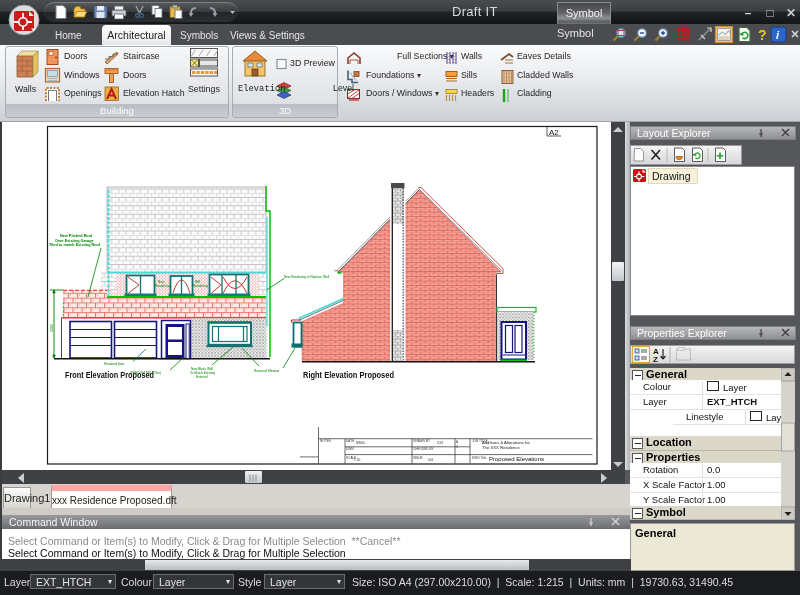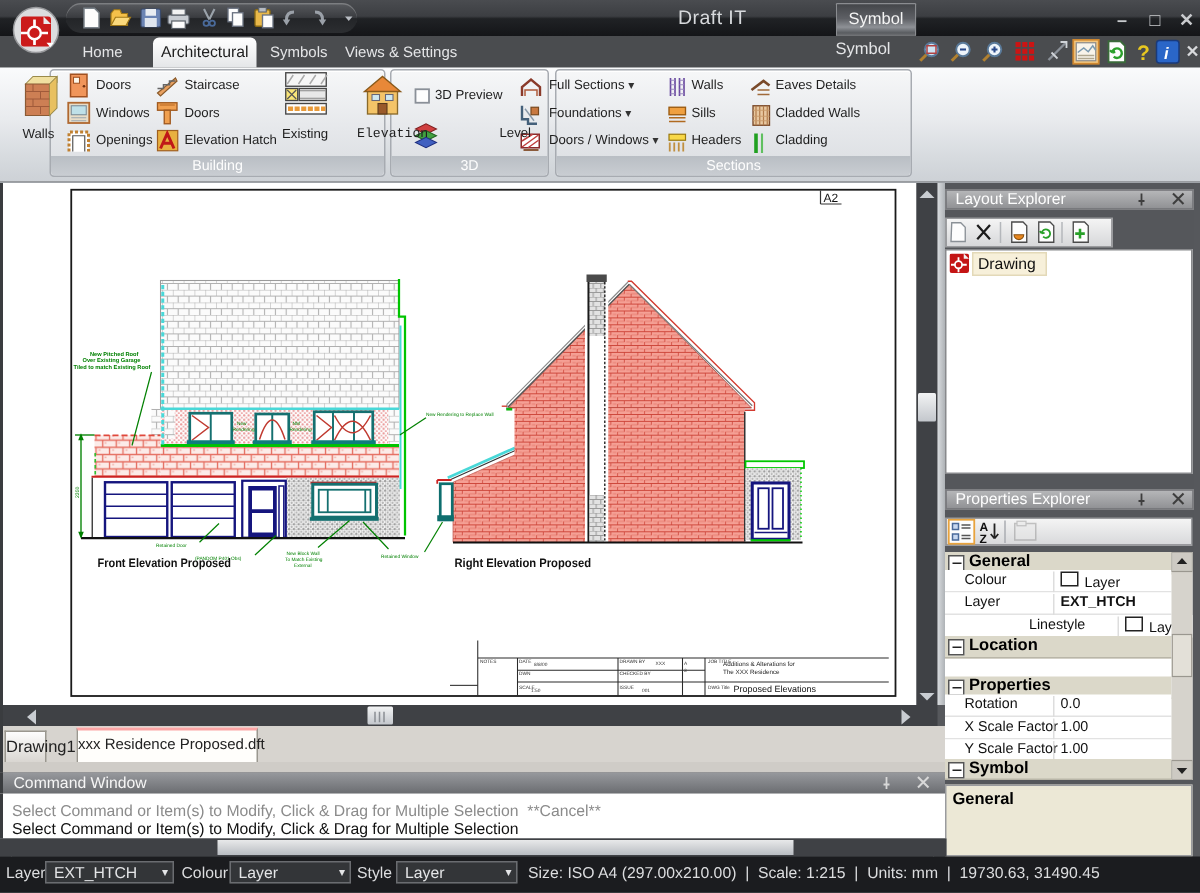--- a/index.html
+++ b/index.html
@@ -28,21 +28,21 @@
     background:linear-gradient(#ffffff,#f0f1f2 60%,#e4e6e8);
     border-radius:4px 4px 0 0;color:#1d1d1d;font-size:10.5px;text-align:center;line-height:20px;}
   #symtxt2{left:557px;top:27px;color:#e4e5e7;font-size:11px;}
 
   
   #ribbon{left:0;top:45px;width:800px;height:77px;
     background:linear-gradient(#fafbfc,#e9ebee 45%,#d6dade 80%,#cdd1d6);
     border-bottom:1px solid #9fa3a8;box-sizing:border-box;}
   .rgroup{top:46px;height:70px;border:1px solid #a7abb1;border-radius:3px;
     background:linear-gradient(#f6f7f8,#e6e8eb 55%,#dadde1);
-    box-shadow:inset 0 1px 0 #fff;margin-left:28px;}
+    box-shadow:inset 0 1px 0 #fff;}
   .rglabel{left:0;bottom:0;width:100%;height:13px;border-radius:0 0 3px 3px;
     background:linear-gradient(#b9bec4,#c9cdd2);color:#fdfdfd;font-size:9.5px;text-align:center;line-height:13px;}
   .ritem{font-size:8.8px;color:#1e1e1e;white-space:nowrap;}
 
   
   #canvasarea{left:0;top:122px;width:611px;height:348px;background:#ffffff;border-left:2px solid #3a3c3f;box-sizing:border-box;}
   #vscroll{left:611px;top:122px;width:14px;height:348px;background:#3f4145;}
   #vthumb{left:612px;top:262px;width:12px;height:19px;background:linear-gradient(#f2f3f4,#c3c7cc);border-radius:1px;}
   #rightstrip{left:625px;top:122px;width:5px;height:348px;background:linear-gradient(90deg,#d9dcdf,#aeb2b6);}
   #hscroll{left:0;top:470px;width:625px;height:14px;background:#3f4145;border-left:2px solid #3a3c3f;box-sizing:border-box;}
@@ -62,21 +62,21 @@
   .pcat b{position:absolute;left:16px;top:0px;font-size:11px;}
   .plabel{left:13px;top:1px;color:#111;white-space:nowrap;}
   .pval{left:72px;top:1px;color:#111;padding-left:4px;height:14px;border-left:1px solid #ddd;white-space:nowrap;}
   .pbox{left:2px;top:2px;width:9px;height:9px;border:1px solid #555;background:#fff;}.pbox i{position:absolute;left:1.5px;top:3.5px;width:6px;height:1.2px;background:#222;}.pbox u{position:absolute;left:3.9px;top:1.5px;width:1.2px;height:6px;background:#222;}
   #pescroll{left:781px;top:368px;width:14px;height:152px;background:#d6d3cc;}
   #pedesc{left:630px;top:523px;width:165px;height:48px;background:#ece8d6;border:1px solid #9a9b9e;box-sizing:border-box;}
 
   
   #tabbar{left:0;top:484px;width:630px;height:24px;background:#d7d4cf;border-left:2px solid #3a3c3f;box-sizing:border-box;}
   #dtab1{left:3px;top:487px;width:28px;height:21px;background:linear-gradient(#fdfdfd,#d9d6d1);border:1px solid #9a978f;border-bottom:none;font-size:11px;text-align:right;line-height:20px;color:#222;box-sizing:border-box;}
-  #dtab2{left:51px;top:485px;width:121px;height:23px;background:#fffefb;border:1px solid #9a978f;border-top:2px solid #fca5a5;border-bottom:none;font-size:10px;white-space:nowrap;text-align:center;line-height:19px;color:#222;box-sizing:border-box;}
+  #dtab2{left:51px;top:485px;width:121px;height:23px;background:#fffefb;border:1px solid #9a978f;border-top:6px solid #fca5a5;border-bottom:none;font-size:10px;white-space:nowrap;text-align:center;line-height:19px;color:#222;box-sizing:border-box;}
   #gap1{left:0;top:508px;width:630px;height:7px;background:#cfccc7;border-left:2px solid #3a3c3f;box-sizing:border-box;}
   #cmdhead{left:0;top:515px;width:630px;height:14px;background:linear-gradient(#97999d,#6b6d71);color:#f6f6f6;font-size:10.5px;line-height:14px;padding-left:7px;box-sizing:border-box;border-left:2px solid #3a3c3f;}
   #cmdtext{left:0;top:529px;width:630px;height:30px;background:#fff;border-left:2px solid #3a3c3f;font-size:10.5px;box-sizing:border-box;}
   #cmdscroll{left:0;top:559px;width:631px;height:12px;background:#3f4145;}
   #cmdthumb{left:145px;top:560px;width:384px;height:10px;background:linear-gradient(#e8e9ea,#b9bdc2);}
   #statusbar{left:0;top:571px;width:800px;height:24px;background:#1b1c1f;color:#dcdddf;font-size:10.5px;}
   .sdrop{top:3px;height:15px;background:#333538;border:1px solid #6a6c70;color:#e4e5e7;font-size:10.5px;line-height:14px;padding-left:5px;box-sizing:border-box;}
 </style>
 </head>
 <body>
@@ -191,23 +191,20 @@
     </g>
     <path d="M184 5 l6 6 M190 5 l-6 6" stroke="#d8dadc" stroke-width="1.6"></path>
   </svg>
 
   <div id="ribbon"></div>
   <div class="rgroup" style="left:5px;width:222px;">
       <div class="rglabel">Building</div>
     </div>
   <div class="rgroup" style="left:232px;width:104px;">
       <div class="rglabel">3D</div>
-    </div>
-  <div class="rgroup" style="left:342px;width:236px;">
-      <div class="rglabel">Sections</div>
     </div>
   <svg id="ribicons" style="left:0;top:45px;" width="800" height="77">
 
     <g transform="translate(14,5)">
       <path d="M3 6 L8 1 L24 1 L24 5 L19 10 z" fill="#f0e0a0" stroke="#9a8a4a" stroke-width="0.7"></path>
       <path d="M3 6 L19 6 L19 27 L3 27 z" fill="#cd7f54" stroke="#8a5a34" stroke-width="0.8"></path>
       <path d="M19 6 L24 1 L24 22 L19 27 z" fill="#e8c060" stroke="#9a8a4a" stroke-width="0.7"></path>
       <path d="M3 11 h16 M3 16 h16 M3 21 h16 M8 6 v5 M13 11 v5 M8 16 v5 M13 21 v5" stroke="#a05a3a" stroke-width="0.7"></path>
     </g>
 
@@ -322,25 +319,25 @@
     </g>
   </svg>
 
   <div class="ritem" style="left:15px;top:84px;">Walls</div>
   <div class="ritem" style="left:64px;top:51px;">Doors</div>
   <div class="ritem" style="left:64px;top:70px;">Windows</div>
   <div class="ritem" style="left:64px;top:88px;">Openings</div>
   <div class="ritem" style="left:123px;top:51px;">Staircase</div>
   <div class="ritem" style="left:123px;top:70px;">Doors</div>
   <div class="ritem" style="left:123px;top:88px;">Elevation Hatch</div>
-  <div class="ritem" style="left:188px;top:84px;">Existing</div>
+  <div class="ritem" style="left:188px;top:84px;">Settings</div>
   <div class="ritem" style="left:238px;top:84px;font-family:Liberation Mono, monospace;">Elevation</div>
   <div class="ritem" style="left:290px;top:58px;">3D Preview</div>
   <div class="ritem" style="left:294px;top:83px;padding-left:39px;">Level</div>
-  <div class="ritem" style="left:366px;top:51px;">Full Sections <span style="position:static;font-size:8px;color:#333;">▾</span></div>
+  <div class="ritem" style="left:366px;top:51px;padding-left:31px;">Full Sections <span style="position:static;font-size:8px;color:#333;">▾</span></div>
   <div class="ritem" style="left:366px;top:70px;">Foundations <span style="position:static;font-size:8px;color:#333;">▾</span></div>
   <div class="ritem" style="left:366px;top:88px;">Doors / Windows <span style="position:static;font-size:8px;color:#333;">▾</span></div>
   <div class="ritem" style="left:461px;top:51px;">Walls</div>
   <div class="ritem" style="left:461px;top:70px;">Sills</div>
   <div class="ritem" style="left:461px;top:88px;">Headers</div>
   <div class="ritem" style="left:517px;top:51px;">Eaves Details</div>
   <div class="ritem" style="left:517px;top:70px;">Cladded Walls</div>
   <div class="ritem" style="left:517px;top:88px;">Cladding</div>
 
   <div id="canvasarea"></div>
@@ -647,21 +644,21 @@
         <div class="pval"><span style="position:static;display:inline-block;width:10px;height:8px;border:1px solid #222;background:#fff;margin-right:4px;"></span>Layer</div>
       </div>
     <div class="prow" style="top:27px;">
         <div class="plabel">Layer</div>
         <div class="pval" style="font-weight:bold;">EXT_HTCH</div>
       </div>
     <div class="prow" style="top:42px;margin-left:43px;">
         <div class="plabel">Linestyle</div>
         <div class="pval"><span style="position:static;display:inline-block;width:10px;height:8px;border:1px solid #222;background:#fff;margin-right:4px;"></span>Layer</div>
       </div>
-    <div class="prow pcat" style="top:56px;padding-left:17px;">
+    <div class="prow pcat" style="top:68px;padding-left:17px;">
         <div class="pbox">
           <i></i>
         </div>
         <b>Location</b>
       </div>
     <div class="prow pcat" style="top:83px;">
         <div class="pbox">
           <i></i>
         </div>
         <b>Properties</b>

